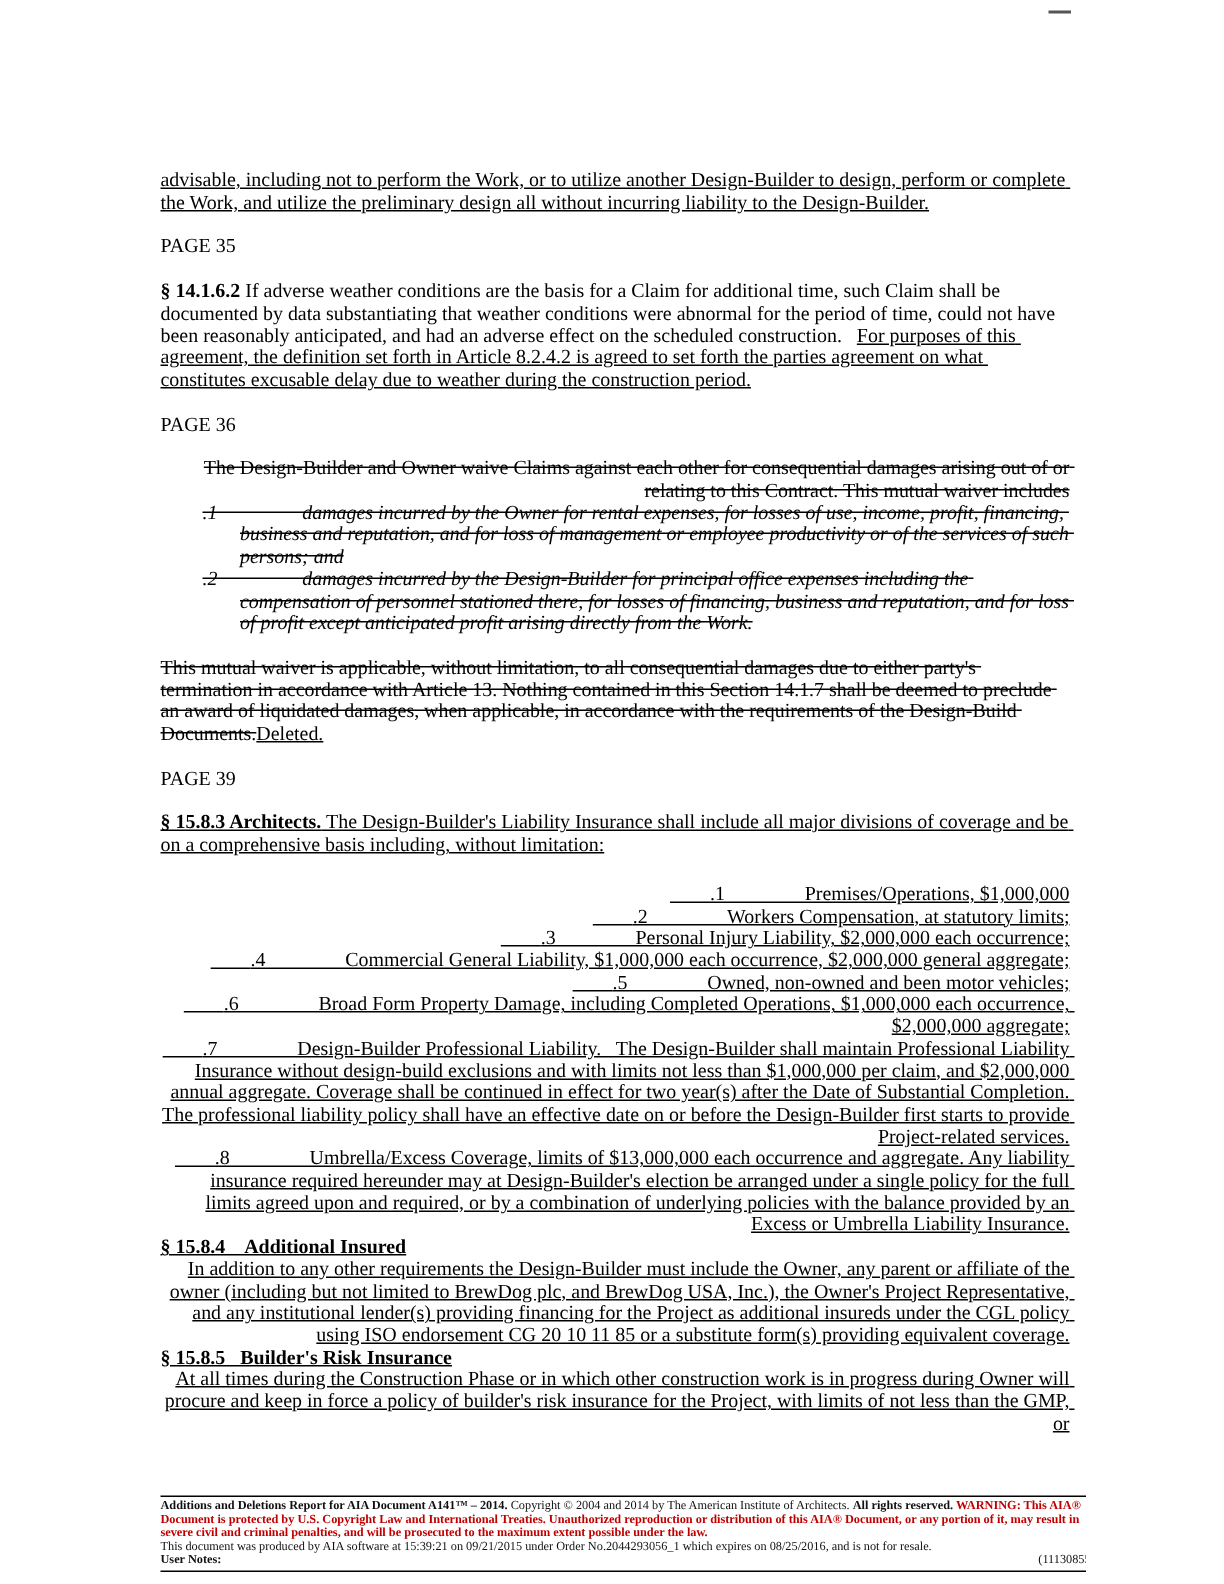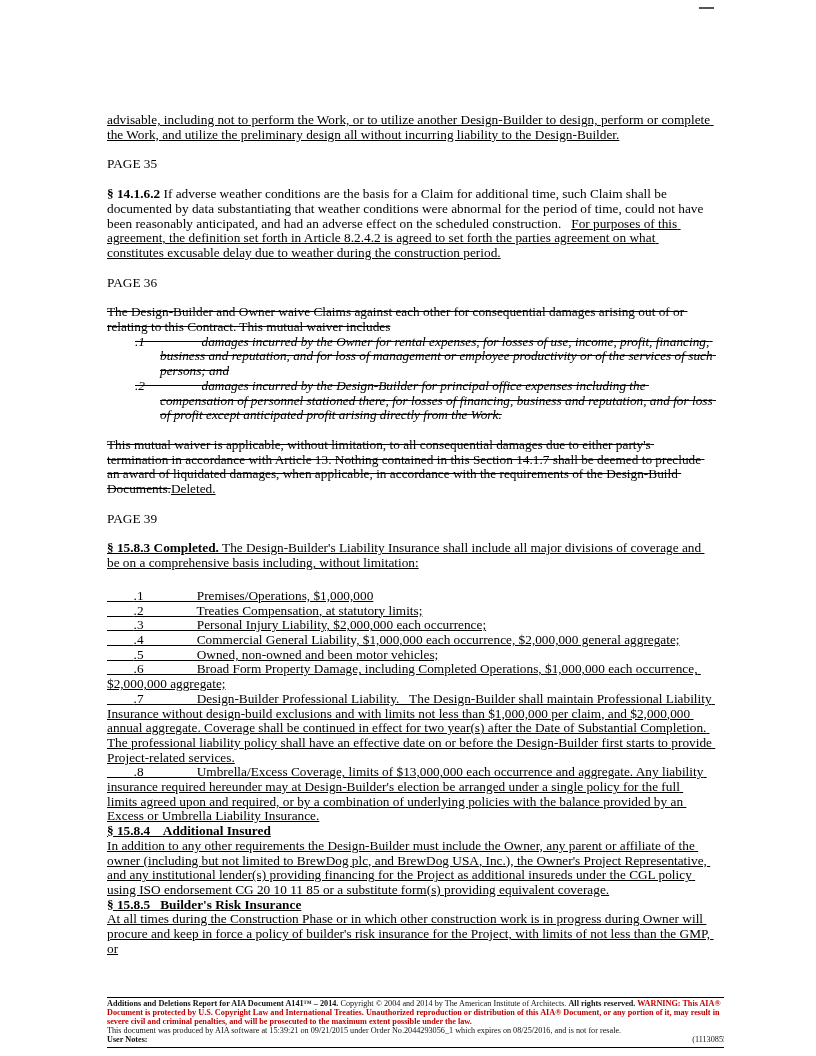--- a/index.html
+++ b/index.html
@@ -1,21 +1,21 @@
 <!DOCTYPE html>
 <html><head>
 <meta charset="utf-8">
 <style>
   html,body{margin:0;padding:0;background:#ffffff;}
   .page{position:relative;width:724px;height:1056px;background:#ffffff;overflow:hidden;
         font-family:"Liberation Serif","DejaVu Serif",serif;font-size:13.3px;line-height:14.7px;color:#000;}
   .content{position:absolute;left:107px;top:113px;width:606px;}
   .blk{white-space:pre-wrap;}
   .p{margin:0 0 15px 0;}
-  .m0{margin:0;}
+  .m0{margin:0;text-align:right;}
   .mb18{margin:0 0 18px 0;}
   .mt15{margin-top:15px;}
   .mt24{margin-top:24px;}
   .mt12{margin-top:12px;}
   .h{margin:0;}
   .li{margin:0 0 0 53px;text-indent:-25px;font-style:italic;}
   .b{font-weight:bold;}
   .u{text-decoration:underline;}
   .st{text-decoration:line-through;}
   .red{color:#c00000;}
@@ -42,23 +42,23 @@
   <div class="content">
       <div class="blk p"><span class="u">advisable, including not to perform the Work, or to utilize another Design-Builder to design, perform or complete the Work, and utilize the preliminary design all without incurring liability to the Design-Builder.</span></div>
       <div class="blk p"><span class="">PAGE 35</span></div>
       <div class="blk p"><span class="b">§ 14.1.6.2</span><span class=""> If adverse weather conditions are the basis for a Claim for additional time, such Claim shall be documented by data substantiating that weather conditions were abnormal for the period of time, could not have been reasonably anticipated, and had an adverse effect on the scheduled construction.   </span><span class="u">For purposes of this agreement, the definition set forth in Article 8.2.4.2 is agreed to set forth the parties agreement on what constitutes excusable delay due to weather during the construction period.</span></div>
       <div class="blk p"><span class="">PAGE 36</span></div>
       <div class="blk m0"><span class="st">The Design-Builder and Owner waive Claims against each other for consequential damages arising out of or relating to this Contract. This mutual waiver includes</span></div>
       <div class="blk li"><span class="st">.1                 damages incurred by the Owner for rental expenses, for losses of use, income, profit, financing, business and reputation, and for loss of management or employee productivity or of the services of such persons; and</span></div>
       <div class="blk li"><span class="st">.2                 damages incurred by the Design-Builder for principal office expenses including the compensation of personnel stationed there, for losses of financing, business and reputation, and for loss of profit except anticipated profit arising directly from the Work.</span></div>
       <div class="blk p mt15"><span class="st">This mutual waiver is applicable, without limitation, to all consequential damages due to either party's termination in accordance with Article 13. Nothing contained in this Section 14.1.7 shall be deemed to preclude an award of liquidated damages, when applicable, in accordance with the requirements of the Design-Build Documents.</span><span class="u">Deleted.</span></div>
       <div class="blk p"><span class="">PAGE 39</span></div>
-      <div class="blk mb18"><span class="b u">§ 15.8.3 Completed.</span><span class="u"> The Design-Builder's Liability Insurance shall include all major divisions of coverage and be on a comprehensive basis including, without limitation:</span></div>
+      <div class="blk mb18"><span class="b u">§ 15.8.3 Architects.</span><span class="u"> The Design-Builder's Liability Insurance shall include all major divisions of coverage and be on a comprehensive basis including, without limitation:</span></div>
       <div class="blk m0"><span class="u">        .1                Premises/Operations, $1,000,000</span></div>
-      <div class="blk m0"><span class="u">        .2                Treaties Compensation, at statutory limits;</span></div>
+      <div class="blk m0"><span class="u">        .2                Workers Compensation, at statutory limits;</span></div>
       <div class="blk m0"><span class="u">        .3                Personal Injury Liability, $2,000,000 each occurrence;</span></div>
       <div class="blk m0"><span class="u">        .4                Commercial General Liability, $1,000,000 each occurrence, $2,000,000 general aggregate;</span></div>
       <div class="blk m0"><span class="u">        .5                Owned, non-owned and been motor vehicles;</span></div>
       <div class="blk m0"><span class="u">        .6                Broad Form Property Damage, including Completed Operations, $1,000,000 each occurrence, $2,000,000 aggregate;</span></div>
       <div class="blk m0"><span class="u">        .7                Design-Builder Professional Liability.   The Design-Builder shall maintain Professional Liability Insurance without design-build exclusions and with limits not less than $1,000,000 per claim, and $2,000,000 annual aggregate. Coverage shall be continued in effect for two year(s) after the Date of Substantial Completion. The professional liability policy shall have an effective date on or before the Design-Builder first starts to provide Project-related services.</span></div>
       <div class="blk m0"><span class="u">        .8                Umbrella/Excess Coverage, limits of $13,000,000 each occurrence and aggregate. Any liability insurance required hereunder may at Design-Builder's election be arranged under a single policy for the full limits agreed upon and required, or by a combination of underlying policies with the balance provided by an Excess or Umbrella Liability Insurance.</span></div>
       <div class="blk h mt24"><span class="b u">§ 15.8.4    Additional Insured</span></div>
       <div class="blk m0"><span class="u">In addition to any other requirements the Design-Builder must include the Owner, any parent or affiliate of the owner (including but not limited to BrewDog plc, and BrewDog USA, Inc.), the Owner's Project Representative, and any institutional lender(s) providing financing for the Project as additional insureds under the CGL policy using ISO endorsement CG 20 10 11 85 or a substitute form(s) providing equivalent coverage.</span></div>
       <div class="blk h mt12"><span class="b u">§ 15.8.5   Builder's Risk Insurance</span></div>
       <div class="blk m0"><span class="u">At all times during the Construction Phase or in which other construction work is in progress during Owner will procure and keep in force a policy of builder's risk insurance for the Project, with limits of not less than the GMP, or</span></div>

